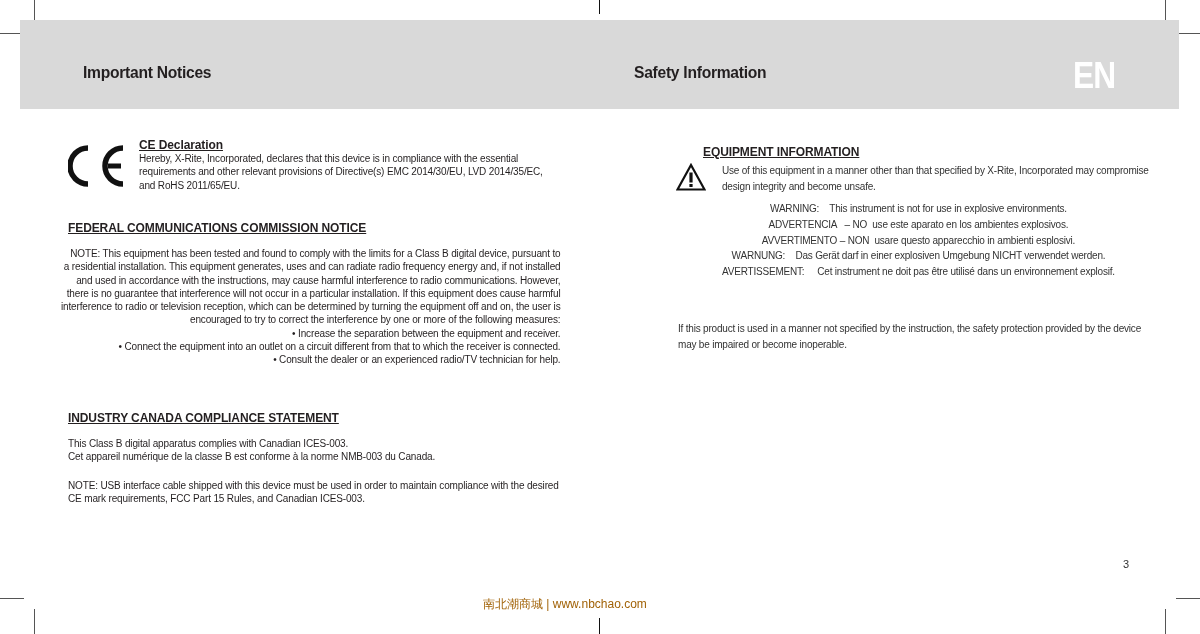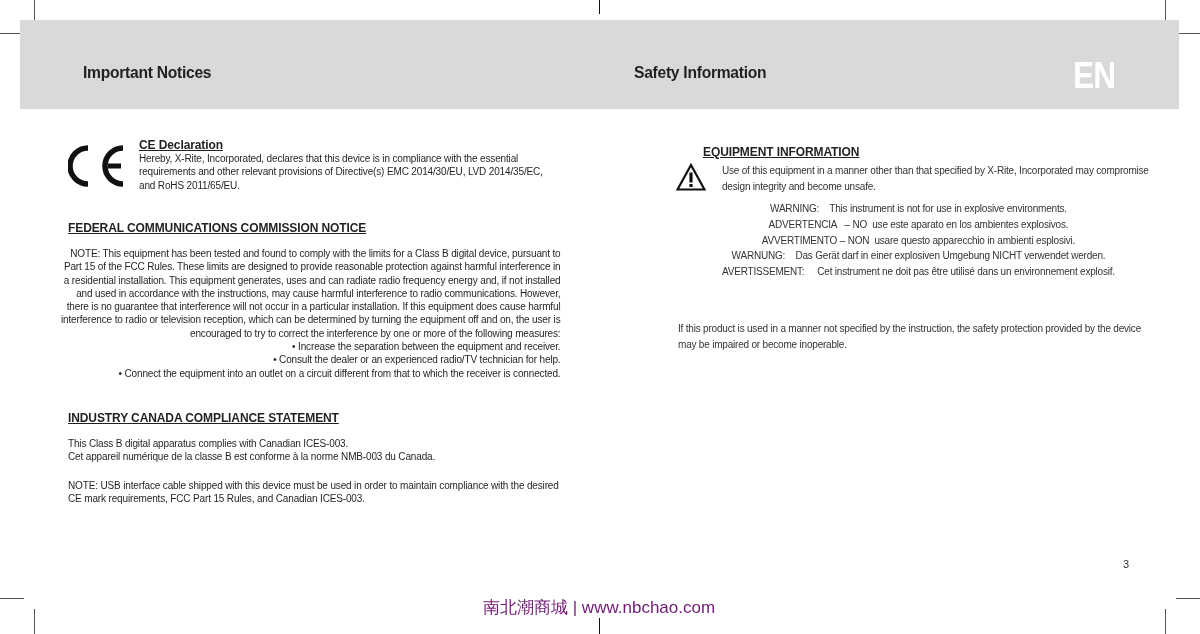--- a/index.html
+++ b/index.html
@@ -22,21 +22,21 @@
       color: #ffffff; letter-spacing: -1px; transform: scaleX(0.88); transform-origin: left;
     }
     .txt { font-size: 10px; line-height: 13.3px; color: #231f20; letter-spacing: -0.15px; }
     .h-sec { font-weight: bold; font-size: 12px; color: #231f20; letter-spacing: -0.1px; text-decoration: underline; }
     .block { position: absolute; }
     .ce-mark { position: absolute; left: 68px; top: 145px; width: 62px; height: 42px; }
     .warn-icon { position: absolute; left: 676px; top: 163px; width: 30px; height: 28px; }
     .wline { white-space: pre; }
     .right-txt { font-size: 10px; line-height: 15.8px; color: #333; letter-spacing: -0.2px; }
     .page-num { position: absolute; left: 1123px; top: 558px; font-size: 11px; color: #333; }
-    .footer-wm { position: absolute; left: 483px; top: 596px; font-size: 17px; color: #701a75; }
+    .footer-wm { position: absolute; left: 483px; top: 596px; font-size: 12px; color: #a16207; }
   </style>
 </head>
 <body>
 
 <div class="crop" style="left:34px;top:0;width:1px;height:22px;"></div>
 <div class="crop" style="left:0;top:33px;width:24px;height:1px;"></div>
 <div class="crop" style="left:599px;top:0;width:1px;height:14px;background:#111;"></div>
 <div class="crop" style="left:1165px;top:0;width:1px;height:22px;"></div>
 <div class="crop" style="left:1176px;top:33px;width:24px;height:1px;"></div>
 <div class="crop" style="left:0;top:598px;width:24px;height:1px;"></div>
@@ -58,29 +58,28 @@
 <div class="block" style="left:139px;top:139px;">
   <div class="h-sec" style="line-height:13px;">CE Declaration</div>
   <div class="txt">Hereby, X-Rite, Incorporated, declares that this device is in compliance with the essential</div>
   <div class="txt">requirements and other relevant provisions of Directive(s) EMC 2014/30/EU, LVD 2014/35/EC,</div>
   <div class="txt">and RoHS 2011/65/EU.</div>
 </div>
 
 <div class="block h-sec" style="left:68px;top:221px;">FEDERAL COMMUNICATIONS COMMISSION NOTICE</div>
 <div class="block" style="left:61px;top:247px;text-align:right;">
   <div class="txt">NOTE: This equipment has been tested and found to comply with the limits for a Class B digital device, pursuant to</div>
-  <div class="txt">Part 15 of the FCC Rules. These limits are designed to provide reasonable protection against harmful interference in</div>
   <div class="txt">a residential installation. This equipment generates, uses and can radiate radio frequency energy and, if not installed</div>
   <div class="txt">and used in accordance with the instructions, may cause harmful interference to radio communications.  However,</div>
   <div class="txt">there is no guarantee that interference will not occur in a particular installation.  If this equipment does cause harmful</div>
   <div class="txt">interference to radio or television reception, which can be determined by turning the equipment off and on, the user is</div>
   <div class="txt">encouraged to try to correct the interference by one or more of the following measures:</div>
   <div class="txt">• Increase the separation between the equipment and receiver.</div>
+  <div class="txt">• Connect the equipment into an outlet on a circuit different from that to which the receiver is connected.</div>
   <div class="txt">• Consult the dealer or an experienced radio/TV technician for help.</div>
-  <div class="txt">• Connect the equipment into an outlet on a circuit different from that to which the receiver is connected.</div>
 </div>
 
 <div class="block h-sec" style="left:68px;top:411px;">INDUSTRY CANADA COMPLIANCE STATEMENT</div>
 <div class="block" style="left:68px;top:437px;">
   <div class="txt">This Class B digital apparatus complies with Canadian ICES-003.</div>
   <div class="txt">Cet appareil numérique de la classe B est conforme à la norme NMB-003 du Canada.</div>
 </div>
 <div class="block" style="left:68px;top:479px;">
   <div class="txt">NOTE: USB interface cable shipped with this device must be used in order to maintain compliance with the desired</div>
   <div class="txt">CE mark requirements, FCC Part 15 Rules, and Canadian ICES-003.</div>

